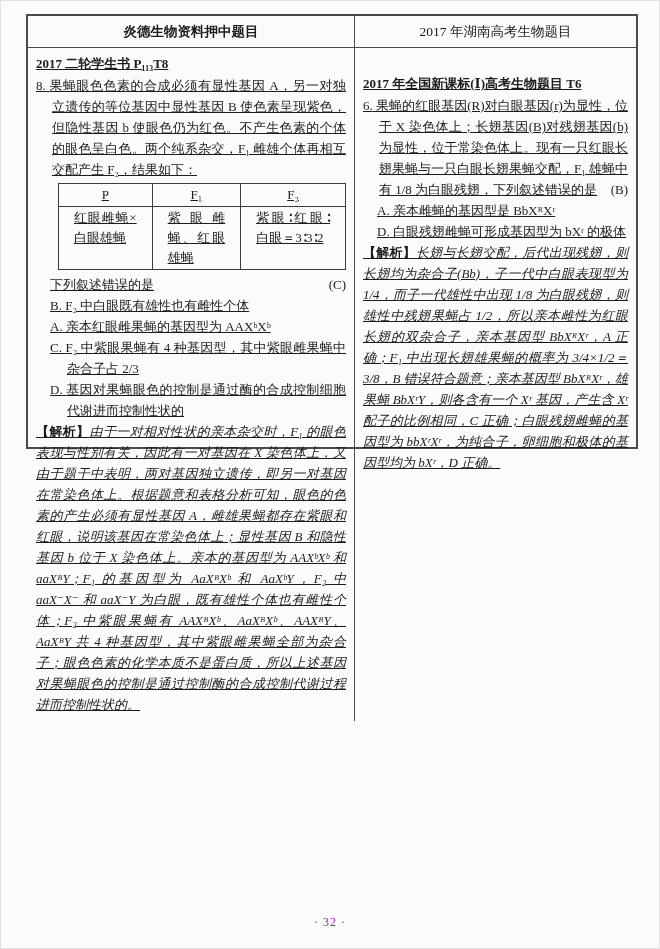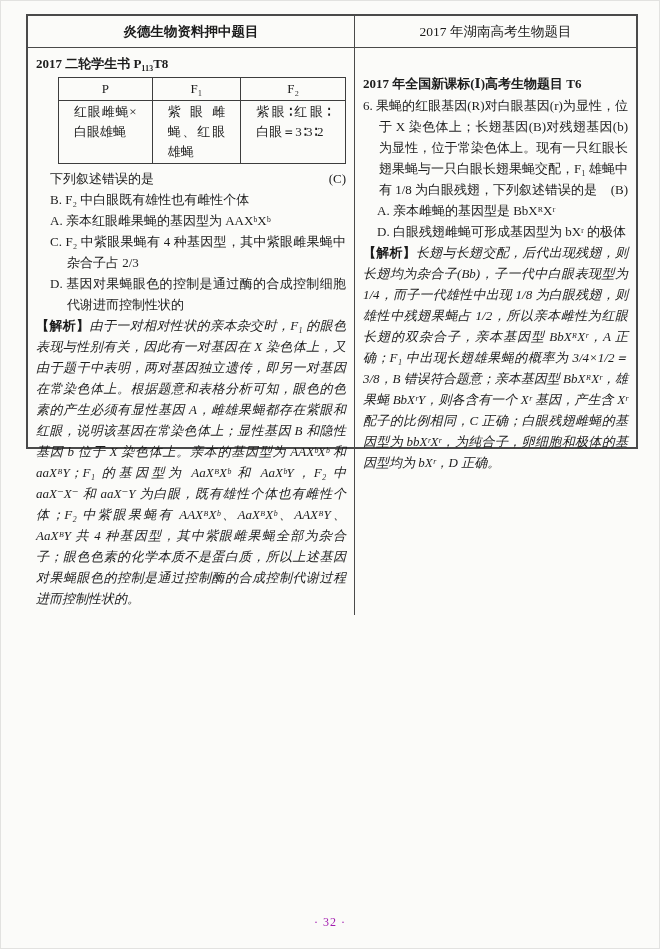--- a/index.html
+++ b/index.html
@@ -31,20 +31,21 @@
     font-size: 13.5px;
   }
   .cmp-header .hcell.left { width: 327px; border-right: 1px solid #4a4a4a; font-weight: bold; }
   .cmp-header .hcell.right { flex: 1; font-weight: normal; }
   .cmp-body { display: flex; flex: 1; }
   .col {
     padding: 5px 8px 6px 8px;
     font-size: 13px;
     line-height: 21px;
     text-align: justify;
+    text-decoration: underline;
   }
   .col.left { width: 327px; border-right: 1px solid #4a4a4a; }
   .col.right { flex: 1; margin-top: 20px; }
   .source-line { font-weight: bold; font-size: 13px; margin-bottom: 1px; }
   .q-para { padding-left: 16px; text-indent: -16px; }
   .q-num { font-weight: normal; }
   .answer-float { float: right; }
   .stem-line { margin-left: 14px; }
   .option-row { margin-left: 14px; padding-left: 17px; text-indent: -17px; }
   .cross-table {
@@ -83,20 +84,21 @@
   <div class="cmp-header">
     <div class="hcell left">炎德生物资料押中题目</div>
     <div class="hcell right">2017 年湖南高考生物题目</div>
   </div>
 
   <div class="cmp-body">
 
     <div class="col left">
       <div class="source-line">2017 二轮学生书 P₁₁₃T8</div>
 
+      <div class="q-para"><span class="q-num">8.</span> <span>果蝇眼色色素的合成必须有显性基因 A，另一对独立遗传的等位基因中显性基因 B 使色素呈现紫色，但隐性基因 b 使眼色仍为红色。不产生色素的个体的眼色呈白色。两个纯系杂交，F₁ 雌雄个体再相互交配产生 F₂，结果如下：</span></div>
 
       <table class="cross-table">
         <tbody>
             <tr class="head">
           <td class="c0">P</td>
           <td class="c1">F₁</td>
           <td class="c2">F₂</td>
         </tr>
         <tr>
           <td class="c0">红眼雌蝇×白眼雄蝇</td>

